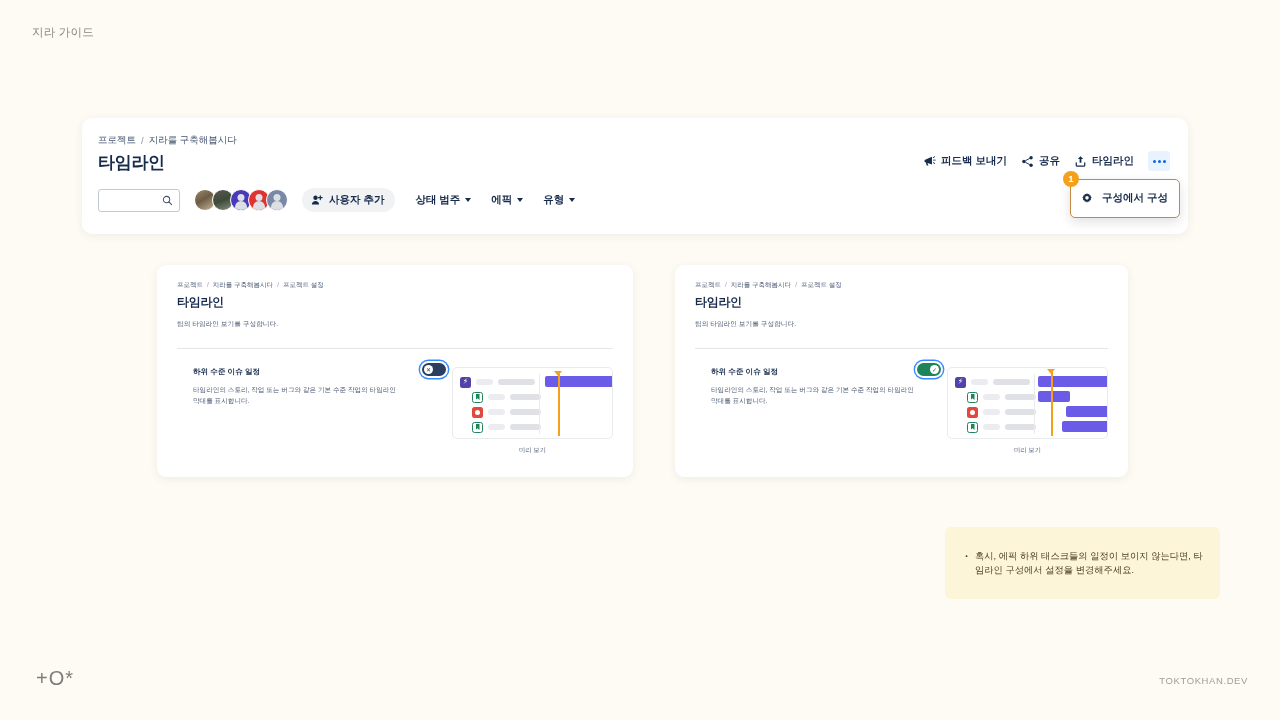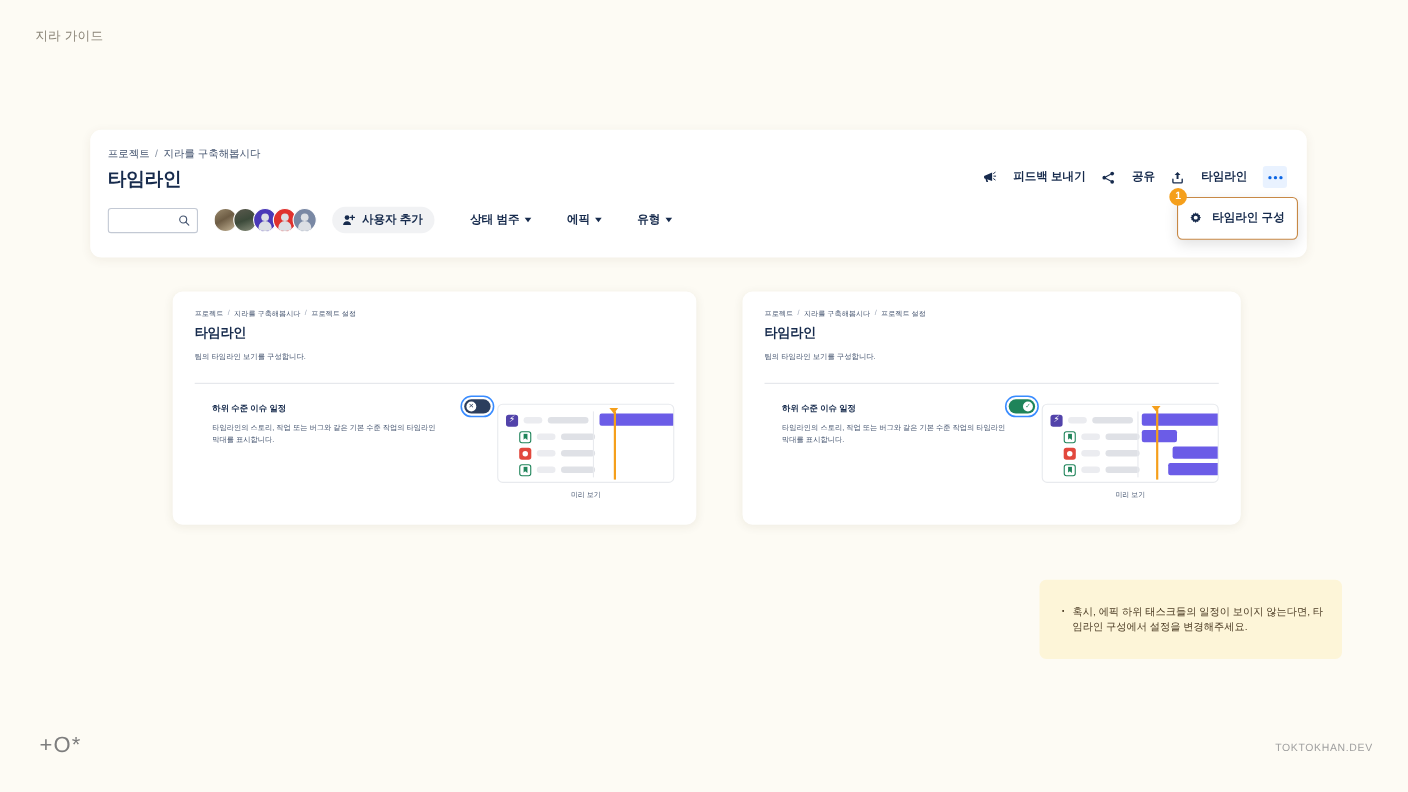--- a/index.html
+++ b/index.html
@@ -62,27 +62,27 @@
   .av.purple { background: #4a39b8; }
   .av.red    { background: #e0322e; }
   .av.gray   { background: #7988a4; }
 
   .add-user {
     display:flex; align-items:center; gap:6px; margin-left:14px;
     background:#f1f2f4; border-radius: 14px; padding: 5px 11px 5px 9px;
     font-size: 10.5px; font-weight: bold; color:#172b4d; white-space:nowrap;text-align:center;
   }
   .filter {
-    display:flex; align-items:center; gap:5px; margin-left: 32px;
+    display:flex; align-items:center; gap:5px; margin-left: 20px;
     font-size: 10.5px; font-weight: bold; color:#172b4d; white-space:nowrap;
   }
   .chev { width:0;height:0;border-left:3.5px solid transparent;border-right:3.5px solid transparent;border-top:4px solid #172b4d; }
 
   .actions { position:absolute; right: 18px; top: 33px; display:flex; align-items:center; gap: 14px; }
-  .act { display:flex; align-items:center; gap:15px; font-size:10.5px; font-weight:bold; color:#172b4d; white-space:nowrap; }
+  .act { display:flex; align-items:center; gap:5px; font-size:10.5px; font-weight:bold; color:#172b4d; white-space:nowrap; }
   .more-btn {
     background:#e9f2ff; border-radius:3px; width:22px; height:20px;
     display:flex; align-items:center; justify-content:center; gap:2px;
   }
   .more-btn i { width:3px;height:3px;border-radius:50%;background:#0c66e4; display:block;}
 
   
   .dropdown {
     position:absolute; left: 988px; top: 61px; width: 110px;
     background:#fff; border:1.5px solid #c78845; border-radius:5px;
@@ -266,21 +266,21 @@
       </div>
     </div>
 
     <div class="dropdown">
       <div class="badge-1">1</div>
       <div class="dd-item">
         <svg width="12" height="12" viewBox="0 0 16 16">
           <path d="M8 1.4l1 1.6 1.9-.4.5 1.8 1.9.5-.4 1.9 1.6 1-1.6 1 .4 1.9-1.9.5-.5 1.8-1.9-.4-1 1.6-1-1.6-1.9.4-.5-1.8-1.9-.5.4-1.9-1.6-1 1.6-1-.4-1.9 1.9-.5.5-1.8 1.9.4z" fill="#172b4d"></path>
           <circle cx="8" cy="7.8" r="2.4" fill="#fff"></circle>
         </svg>
-        <span>타임라인 구성</span>
+        <span>구성에서 구성</span>
       </div>
     </div>
   </div>
 
   <div class="card left">
     <div class="c-crumbs">
       <span>프로젝트</span>
       <span class="sep">/</span>
       <span>지라를 구축해봅시다</span>
       <span class="sep">/</span>

